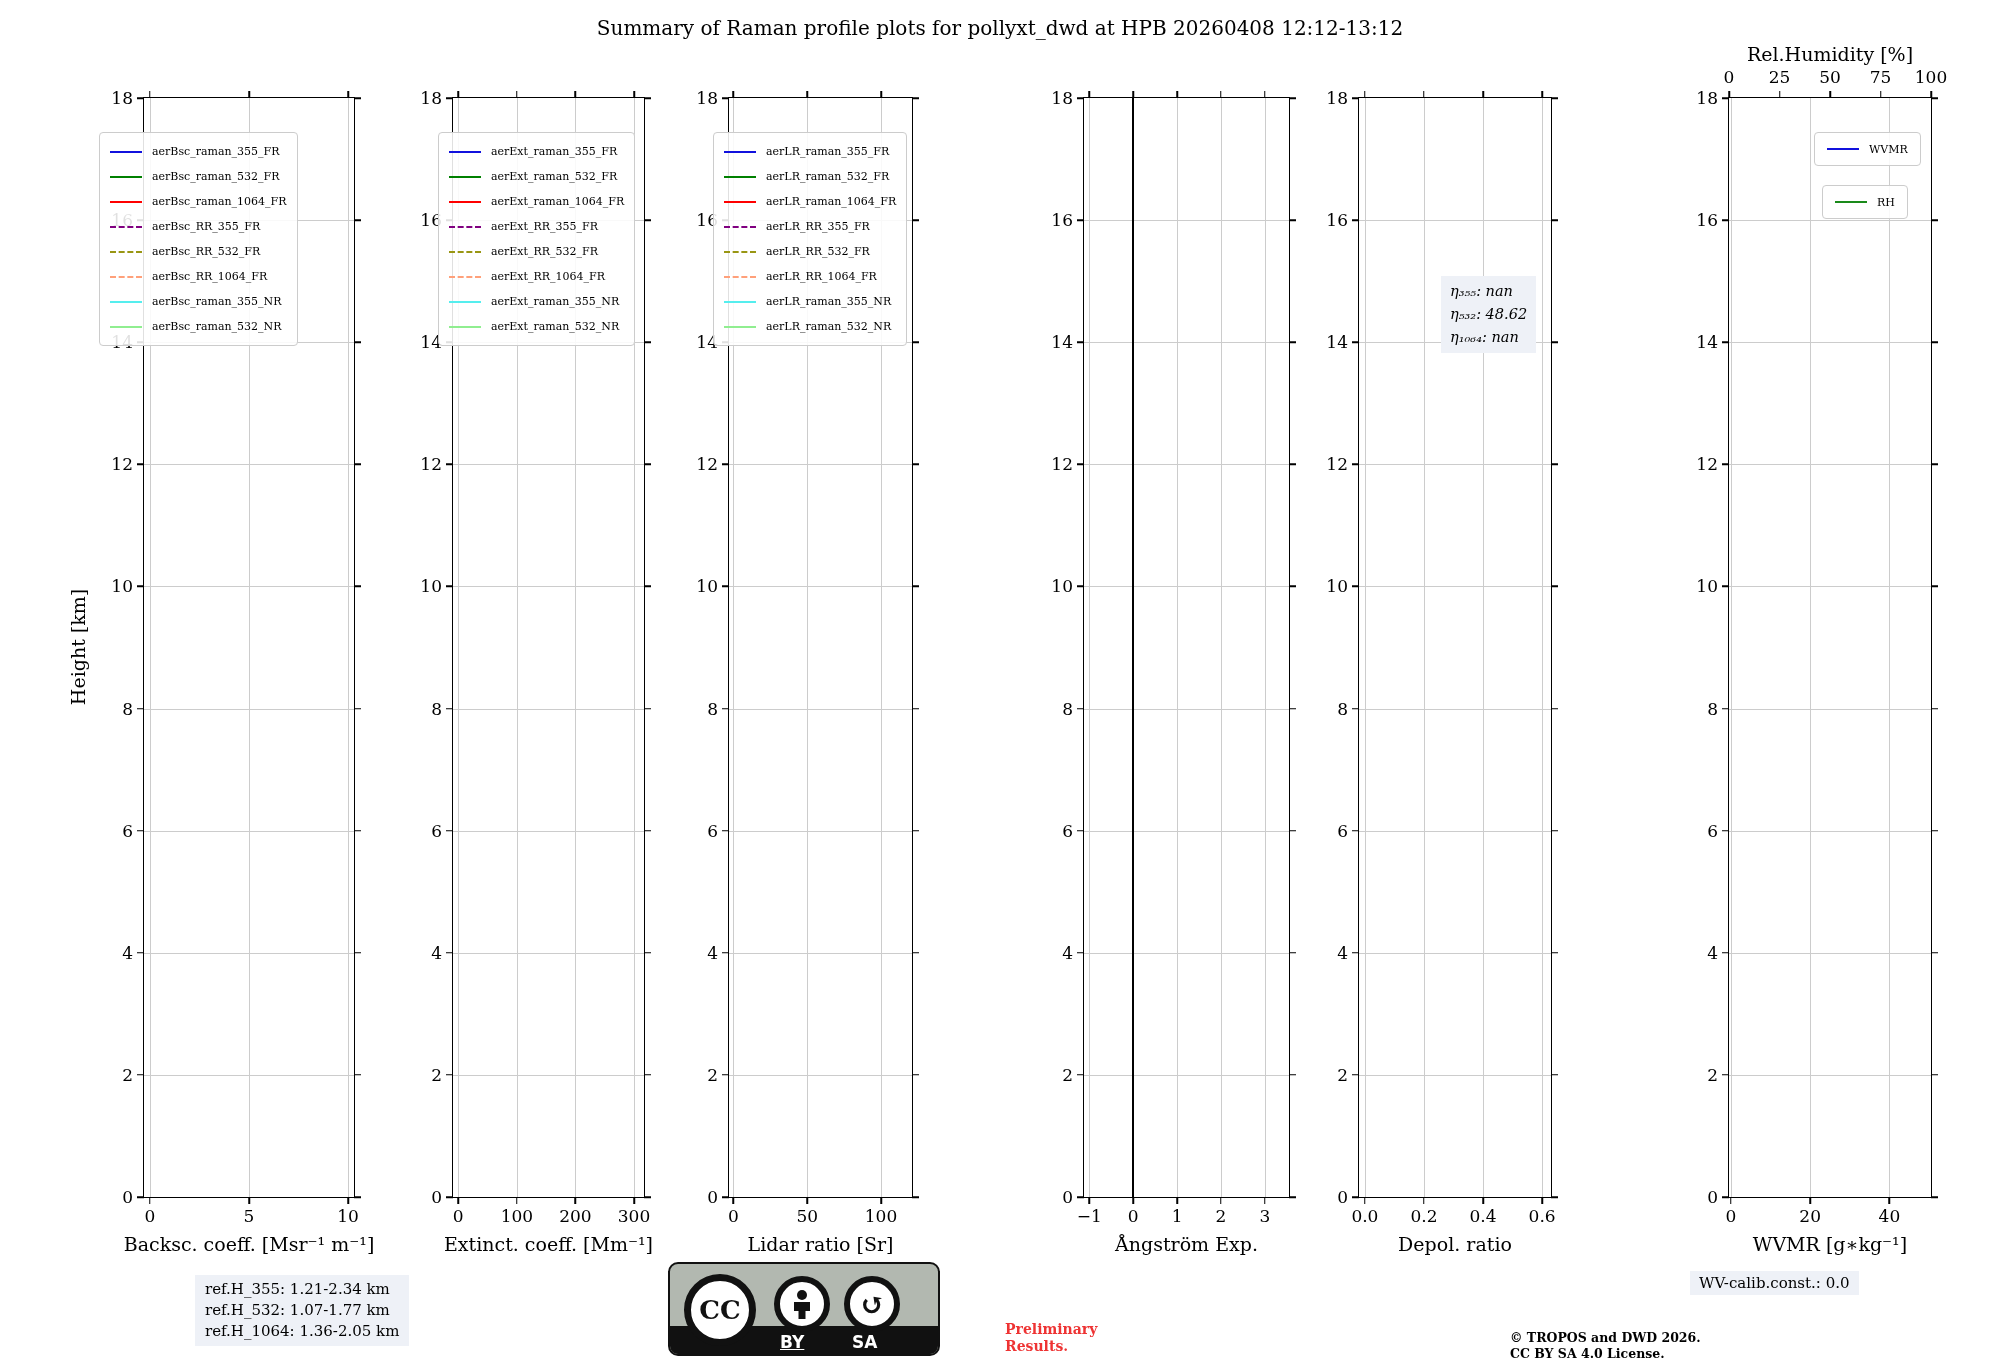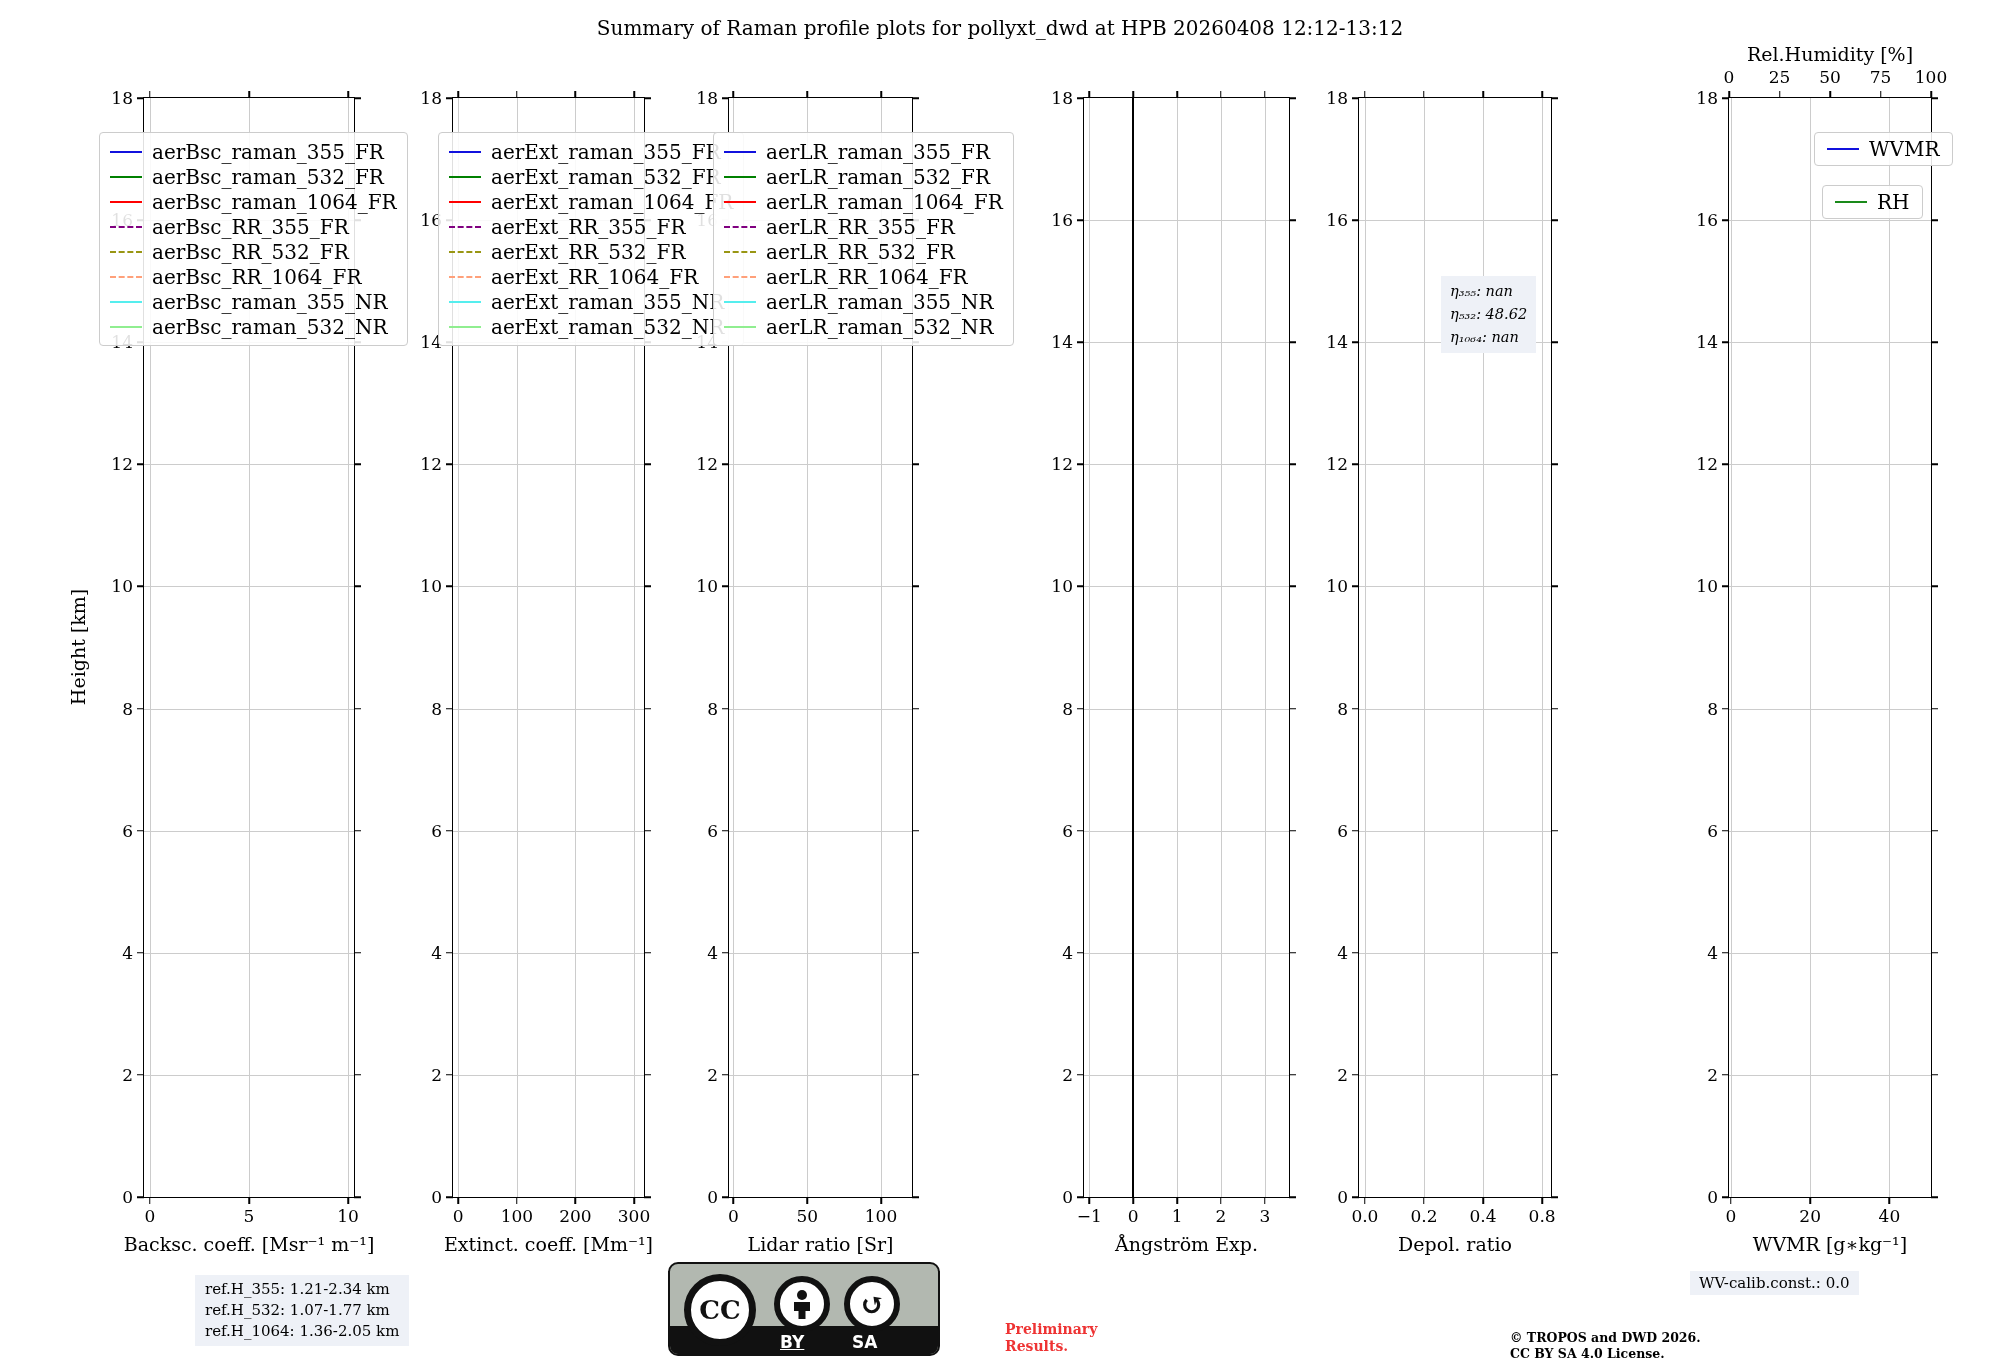--- a/index.html
+++ b/index.html
@@ -19,21 +19,21 @@
   .tick.r{height:1.5px;width:7px;left:100%;transform:translateY(-50%);}
   .xticklabel{position:absolute;top:calc(100% + 11px);transform:translateX(-50%);font-size:17px;line-height:1;}
   .yticklabel{position:absolute;right:calc(100% + 11px);transform:translateY(-50%);font-size:17px;line-height:1;}
   .topticklabel{position:absolute;bottom:calc(100% + 12px);transform:translateX(-50%);font-size:17px;line-height:1;}
   .xlabel{position:absolute;top:calc(100% + 38px);left:50%;transform:translateX(-50%);
           font-size:19px;white-space:nowrap;line-height:1;}
   .toplabel{position:absolute;bottom:calc(100% + 34px);left:50%;transform:translateX(-50%);
           font-size:19px;white-space:nowrap;line-height:1;}
   .legend{position:absolute;background:rgba(255,255,255,0.88);border:1px solid #cccccc;border-radius:4px;
           padding:6px 10px;z-index:5;}
-  .legend-entry{display:flex;align-items:center;height:25px;white-space:nowrap;font-size:20px;}
+  .legend-entry{display:flex;align-items:center;height:25px;white-space:nowrap;font-size:11px;}
   .swatch{display:inline-block;width:32px;height:0;border-top-width:2.4px;margin-right:10px;}
   .mini-legend{position:absolute;background:rgba(255,255,255,0.88);border:1px solid #cccccc;border-radius:4px;
           padding:3px 12px;z-index:5;}
   .mini-legend .legend-entry{height:26px;}
   .vline{position:absolute;top:0;bottom:0;width:2px;background:#000;transform:translateX(-50%);z-index:2;}
   .note-box{position:absolute;background:#eef1f7;padding:4px 9px;font-size:15px;line-height:21px;z-index:4;white-space:nowrap;}
   .eta-box{font-size:14.5px;line-height:23px;font-style:italic;}
   .ref-box{position:absolute;left:195px;top:1275px;background:#eef1f7;padding:4px 10px;
            font-size:15px;line-height:21px;}
   .wv-box{position:absolute;left:1690px;top:1271px;background:#eef1f7;padding:3px 9px;font-size:15px;}
@@ -448,21 +448,21 @@
         <div class="tick b" style="left: 33.8462%;"></div>
         <div class="tick t" style="left: 33.8462%;"></div>
         <div class="xticklabel" style="left: 33.8462%;">0.2</div>
         <div class="vgrid" style="left: 64.6154%;"></div>
         <div class="tick b" style="left: 64.6154%;"></div>
         <div class="tick t" style="left: 64.6154%;"></div>
         <div class="xticklabel" style="left: 64.6154%;">0.4</div>
         <div class="vgrid" style="left: 95.3846%;"></div>
         <div class="tick b" style="left: 95.3846%;"></div>
         <div class="tick t" style="left: 95.3846%;"></div>
-        <div class="xticklabel" style="left: 95.3846%;">0.8</div>
+        <div class="xticklabel" style="left: 95.3846%;">0.6</div>
         <div class="xlabel">Depol. ratio</div>
       </div>
     <div class="note-box eta-box" style="left:82px;top:178px;">
         <div class="eta-line">η₃₅₅: nan</div>
         <div class="eta-line">η₅₃₂: 48.62</div>
         <div class="eta-line">η₁₀₆₄: nan</div>
       </div>
   </div>
 
   <div class="panel" style="left:1728px;width:204px;">

